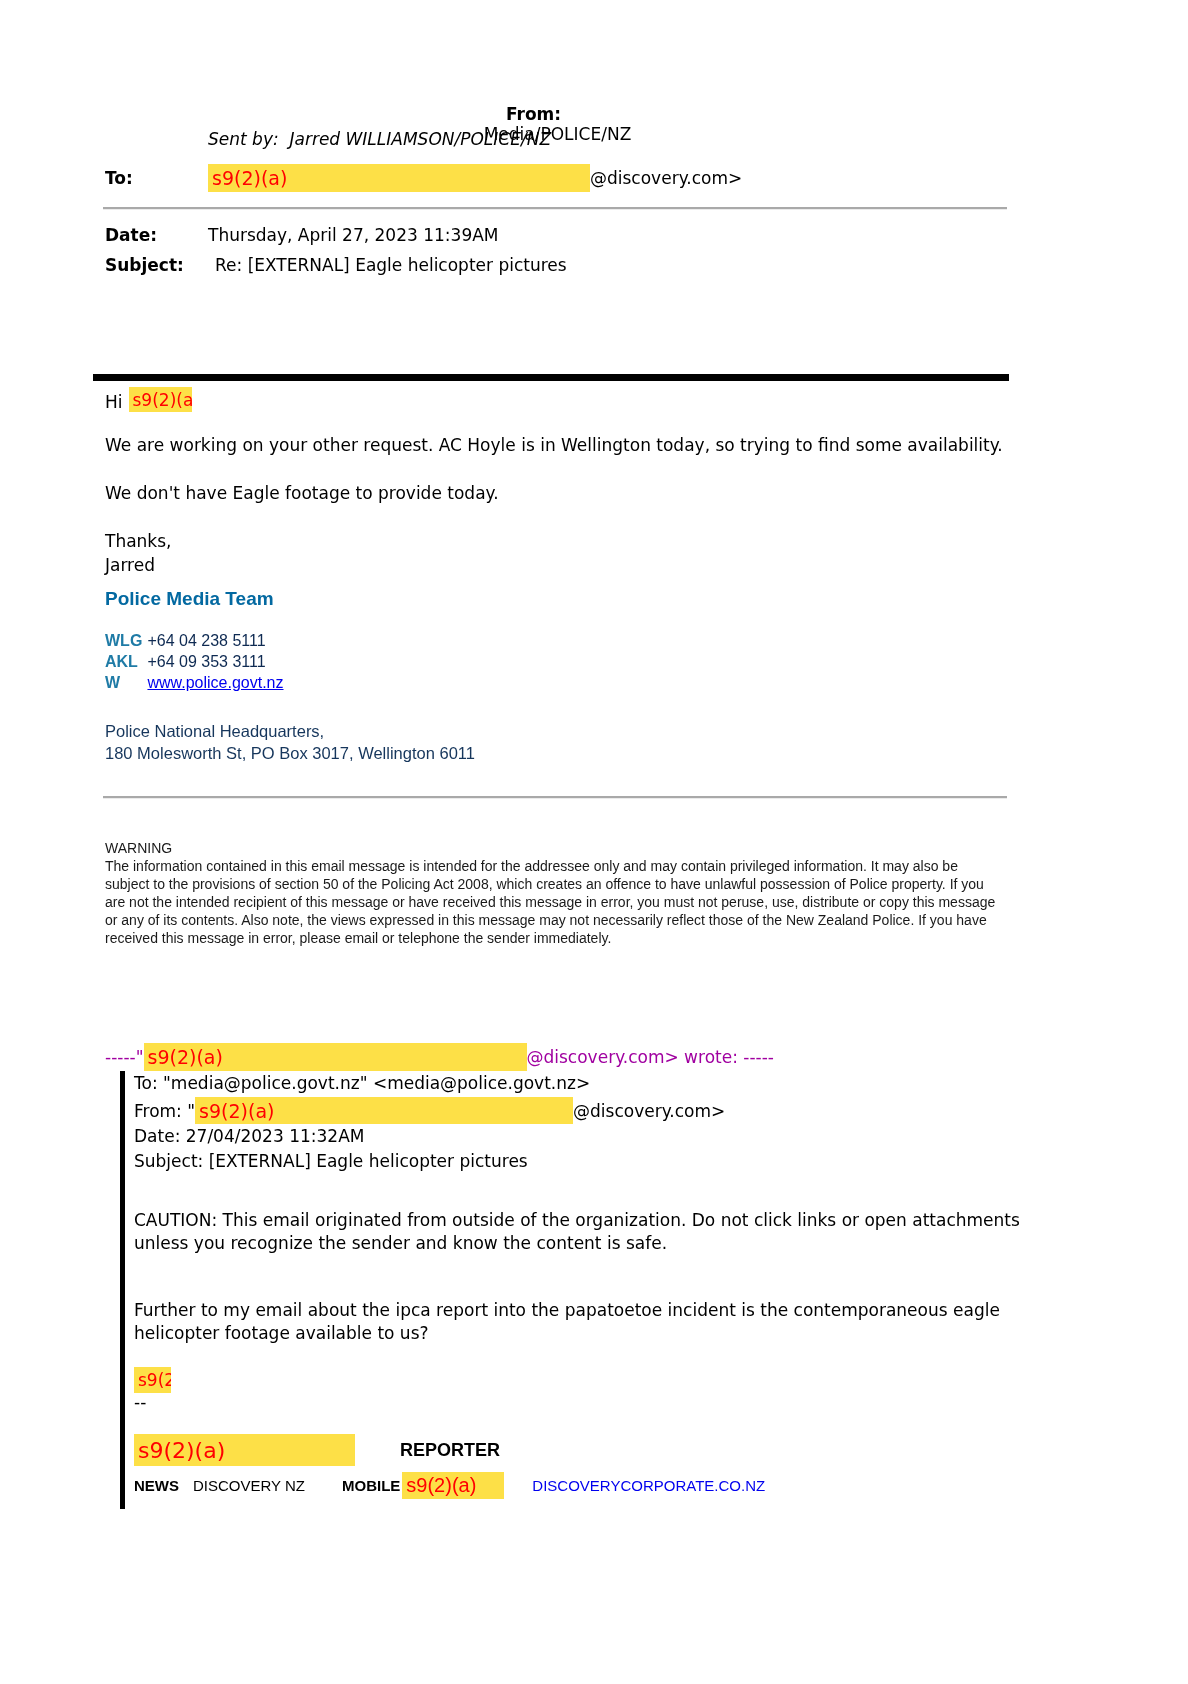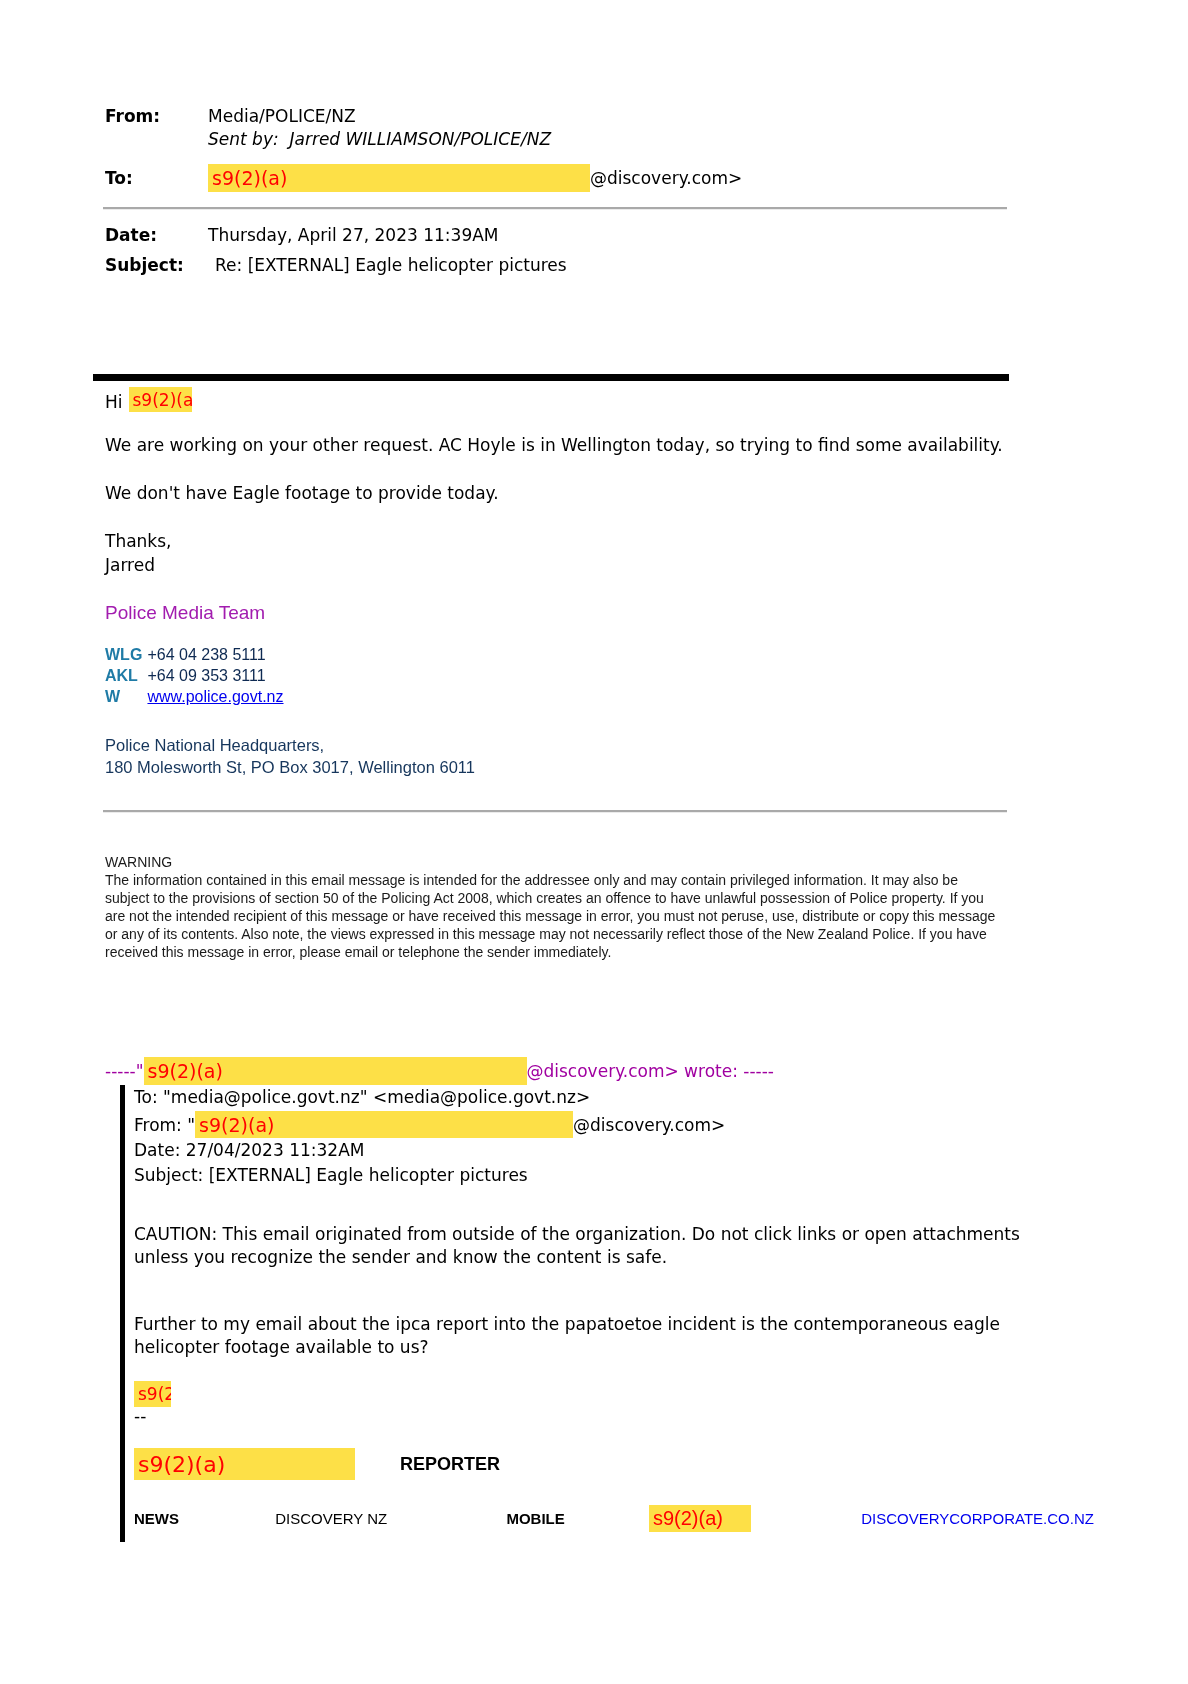--- a/index.html
+++ b/index.html
@@ -10,21 +10,21 @@
     box-sizing:border-box;
     padding-left:105px;
     display:flex; flex-direction:column; align-items:flex-start;
     font-family:"DejaVu Sans", sans-serif;
     color:#000000;
     overflow:hidden;
   }
   
   .hrow { display:flex; align-items:center; font-size:17px; width:905px; }
   .hlabel { width:103px; flex-shrink:0; font-weight:bold; }
-  .row-from { margin-top:104px; height:23px; }
+  .row-from { margin-top:104px; height:23px;flex-direction:column; }
   .row-sent { height:23px; font-style:italic; }
   .row-sent .indent { margin-left:103px; white-space:pre-wrap; }
   .row-to { margin-top:13px; height:30px;align-items:center; }
   .row-date { margin-top:13px; height:23px; }
   .row-subject { margin-top:7px; height:23px; }
   .row-subject .hvalue { margin-left:7px; }
   .sep { margin-top:14px; height:2px; width:904px; margin-left:-2px;
          background:#a9a9a9; border-bottom:1px solid #ebebeb; }
   .sep2 { margin-top:32px; }
   
@@ -44,21 +44,21 @@
   .r-mobile{ width:102px; height:27px; font-size:20px; margin-left:2px; }
   
   .bar { margin-top:98px; height:7px; width:916px; margin-left:-12px; background:#000000; }
   .greet { margin-top:4px; height:27px; display:flex; align-items:flex-end; font-size:17px; }
   .para { font-size:17px; line-height:24px; width:905px; }
   .p1 { margin-top:21px; }
   .p2 { margin-top:24px; }
   .closing { margin-top:24px; font-size:17px; line-height:24px; }
   
   .sig { font-family:"Liberation Sans", sans-serif; }
-  .sig-team { margin-top:25px; font-size:19px; font-weight:normal; color:#a21caf; height:24px; }
+  .sig-team { margin-top:11px; font-size:19px; font-weight:bold; color:#0369a1; height:24px; }
   .sig-phones { margin-top:18px; font-size:16px; line-height:21px; color:#0e2a52; }
   .sig-phones .tag { color:#1f7ba6; font-weight:bold; display:inline-block; min-width:38px; }
   .sig-phones a, .weblink { color:#0000ee; text-decoration:underline; }
   .sig-addr { margin-top:27px; font-size:16.5px; line-height:22px; color:#16365c; }
   
   .warn { margin-top:40px; font-family:"Liberation Sans", sans-serif;
           font-size:14px; line-height:18px; color:#1a1a1a; width:900px; }
   .warn-title { display:block; }
   
   .wrote { margin-top:96px; height:28px; display:flex; align-items:center;
@@ -71,22 +71,22 @@
   }
   .qline { line-height:25px; }
   .qrow { display:flex; align-items:center; height:27px; margin-top:1px; }
   .caution { margin-top:35px; line-height:23px; width:900px; }
   .question { margin-top:44px; line-height:23px; width:900px; }
   .sigredact-row { margin-top:22px; height:26px; display:flex; }
   .dashes { height:18px; line-height:18px; }
   .reporter-row { margin-top:23px; height:32px; display:flex; align-items:center; }
   .reporter-title { margin-left:45px; font-family:"Liberation Sans", sans-serif;
                     font-weight:bold; font-size:18px; }
-  .footer-row { margin-top:24px; height:28px; display:flex; align-items:center;
-                font-family:"Liberation Sans", sans-serif; font-size:15px;justify-content:space-between; }
+  .footer-row { margin-top:5px; height:28px; display:flex; align-items:center;
+                font-family:"Liberation Sans", sans-serif; font-size:15px; }
   .footer-row .b { font-weight:bold; }
   .footer-row .company { margin-left:14px; }
   .footer-row .mobile { margin-left:37px; }
   .footer-row .site { margin-left:28px; color:#0000ee; }
 </style>
 </head>
 <body>
 
 <div class="page">
 

